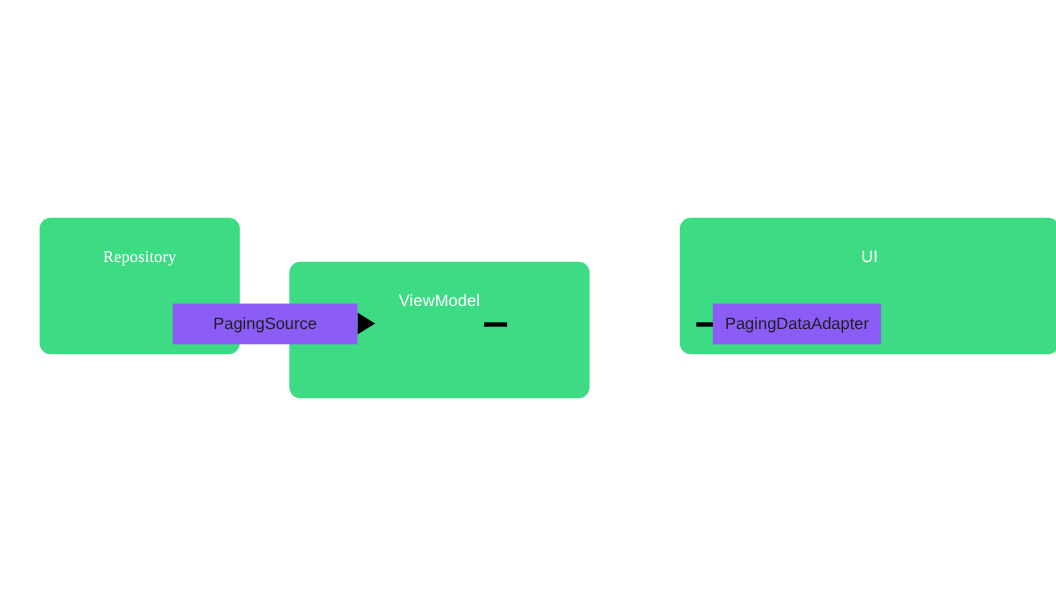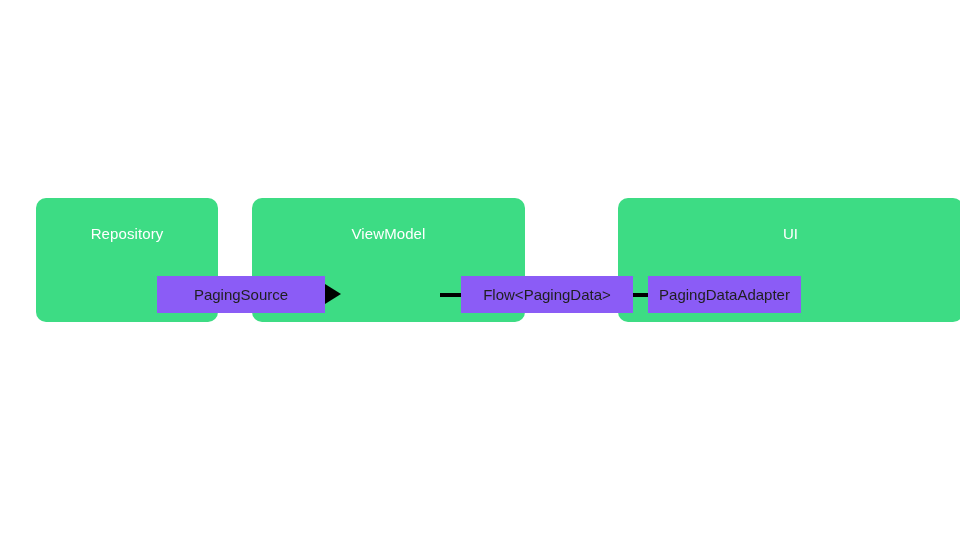--- a/index.html
+++ b/index.html
@@ -22,22 +22,22 @@
 
   
   .group-box {
     position: absolute;
     top: 198px;
     height: 124px;
     border-radius: 10px;
     background: #3DDC84;
     box-sizing: border-box;
   }
-  .group-box.repository { left: 36px;  width: 182px; }
-  .group-box.viewmodel  { left: 252px; width: 273px; }
+  .group-box.repository { left: 36px;  width: 182px; font-family: Liberation Serif, serif; }
+  .group-box.viewmodel  { left: 263px; width: 273px; margin-top: 40px; }
   .group-box.ui         { left: 618px; width: 345px; }
 
   .group-title {
     position: absolute;
     top: 26px;
     left: 0;
     right: 0;
     text-align: center;
     color: #ffffff;
     font-size: 15px;
@@ -122,17 +122,16 @@
   </div>
 
   <div class="connector arrow-flow-adapter">
     <div class="conn-line"></div>
     <div class="conn-head"></div>
   </div>
 
   <div class="chip paging-source">PagingSource</div>
 
 
-  <div class="chip flow-paging-data">Flow&lt;PagingData&gt;</div>
 
   <div class="chip paging-data-adapter">PagingDataAdapter</div>
 
 </div>
 
 </body></html>

